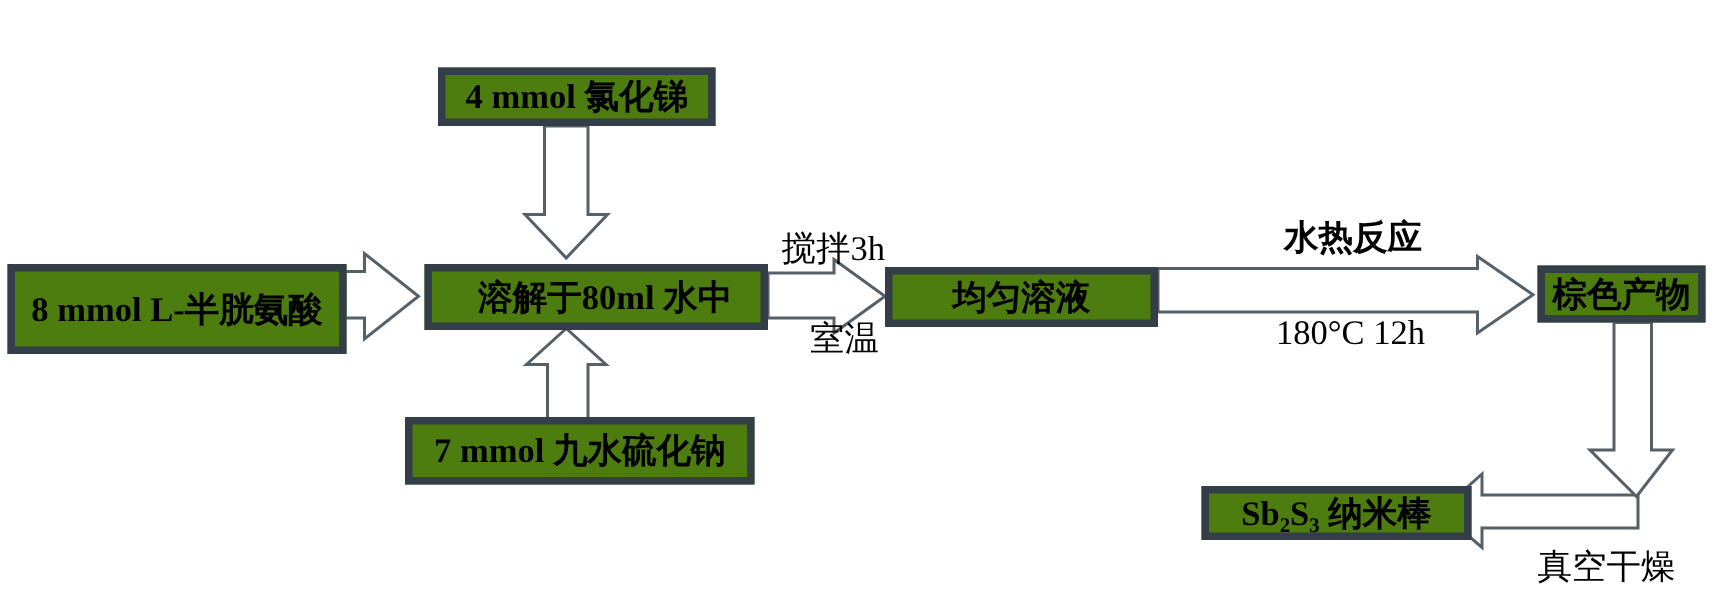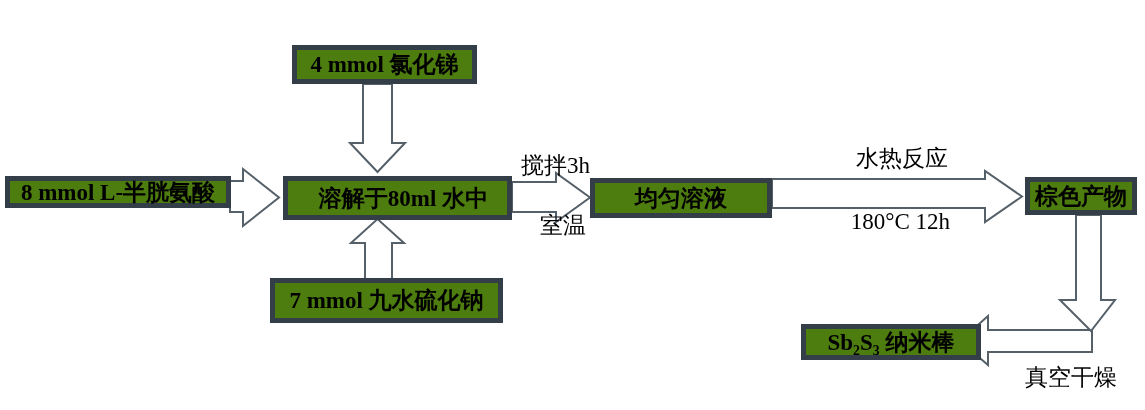--- a/index.html
+++ b/index.html
@@ -67,21 +67,21 @@
 
     <path class="arrow-path" d="M 512,182 L 556,182 L 556,173 L 590,197.5 L 556,222 L 556,212 L 512,212 Z"></path>
 
     <path class="arrow-path" d="M 772,179 L 985,179 L 985,171 L 1022,196.5 L 985,222 L 985,208 L 772,208 Z"></path>
 
     <path class="arrow-path" d="M 1092,330 L 988,330 L 988,316 L 960,341 L 988,365 L 988,352 L 1092,352 Z"></path>
 
     <path class="arrow-path" d="M 1076,215 L 1076,300 L 1060,300 L 1091,331 L 1115,300 L 1101,300 L 1101,215 Z"></path>
   </svg>
 
-  <div class="box" style="left:5px; top:176px; width:226px; height:32px;">
+  <div class="box" style="left:5px; top:176px; width:226px; height:60px;">
     <span>8 mmol L-半胱氨酸</span>
   </div>
 
   <div class="box" style="left:292px; top:45px; width:185px; height:39px;">
     <span>4 mmol 氯化锑</span>
   </div>
 
   <div class="box" style="left:283px; top:176px; width:229px; height:44px;padding-left:12px;">
     <span>溶解于80ml 水中</span>
   </div>
@@ -99,20 +99,20 @@
   </div>
 
   <div class="box" style="left:801px; top:324px; width:180px; height:36px;align-items:center;">
     <span>Sb₂S₃ 纳米棒</span>
   </div>
 
   <div class="lbl" style="left:470px; top:150px; width:120px;">搅拌3h</div>
 
   <div class="lbl" style="left:466px; top:210px; width:120px;">室温</div>
 
-  <div class="lbl" style="left:788px; top:143px; width:160px;">水热反应</div>
+  <div class="lbl" style="left:788px; top:143px; width:160px;font-weight:bold;">水热反应</div>
 
   <div class="lbl" style="left:790px; top:209px; width:160px;">180°C 12h</div>
 
 
   <div class="lbl" style="left:957px; top:362px; width:160px;">真空干燥</div>
 
 </div>
 
 </body></html>

